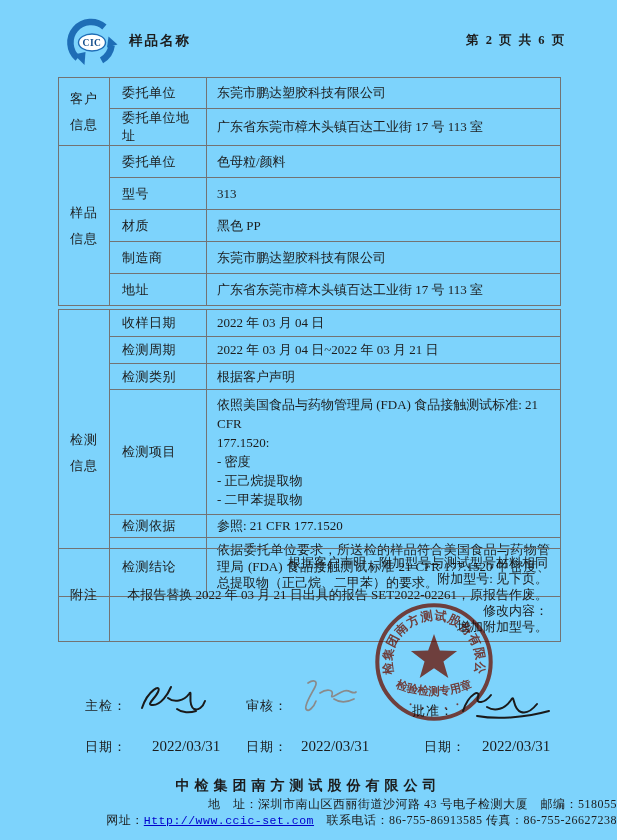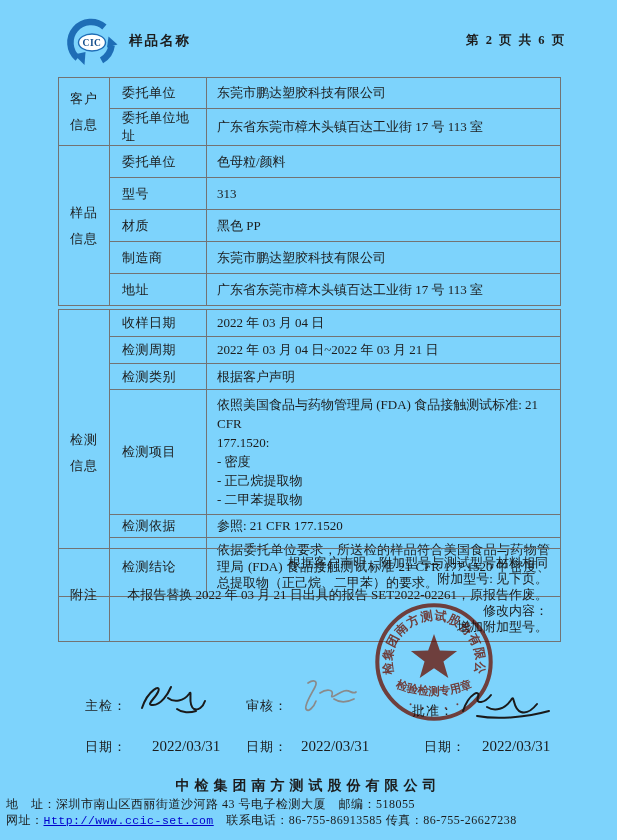--- a/index.html
+++ b/index.html
@@ -30,21 +30,21 @@
   .sig-label { position:absolute; font-size:13px; letter-spacing:1px; }
   .sig-date-label { position:absolute; font-size:13px; letter-spacing:1px; }
   .sig-date { position:absolute; font-size:15px; }
   .sig-svg { position:absolute; z-index:6; }
   
   .stamp { position:absolute; left:371px; top:599px; width:126px; height:126px; z-index:5;
            opacity:0.92; mix-blend-mode:multiply; }
   
   .ft-company { position:absolute; left:0; right:0; top:777px; text-align:center;
                 font-size:14px; font-weight:bold; letter-spacing:5px; }
-  .ft-line { position:absolute; left:6px; right:0; text-align:left; font-size:12px; letter-spacing:0.5px; }
+  .ft-line { position:absolute; left:6px; right:0; text-align:right; font-size:12px; letter-spacing:0.5px; }
   #ft-address { top:796px; }
   #ft-web { top:812px; }
   .ft-url { color:#0000cc; text-decoration:underline; font-family:"Liberation Mono","DejaVu Sans Mono",monospace; font-size:11.5px; }
 </style>
 </head>
 <body>
 
 <div class="page">
 
   <svg class="logo" viewBox="0 0 52 49">

